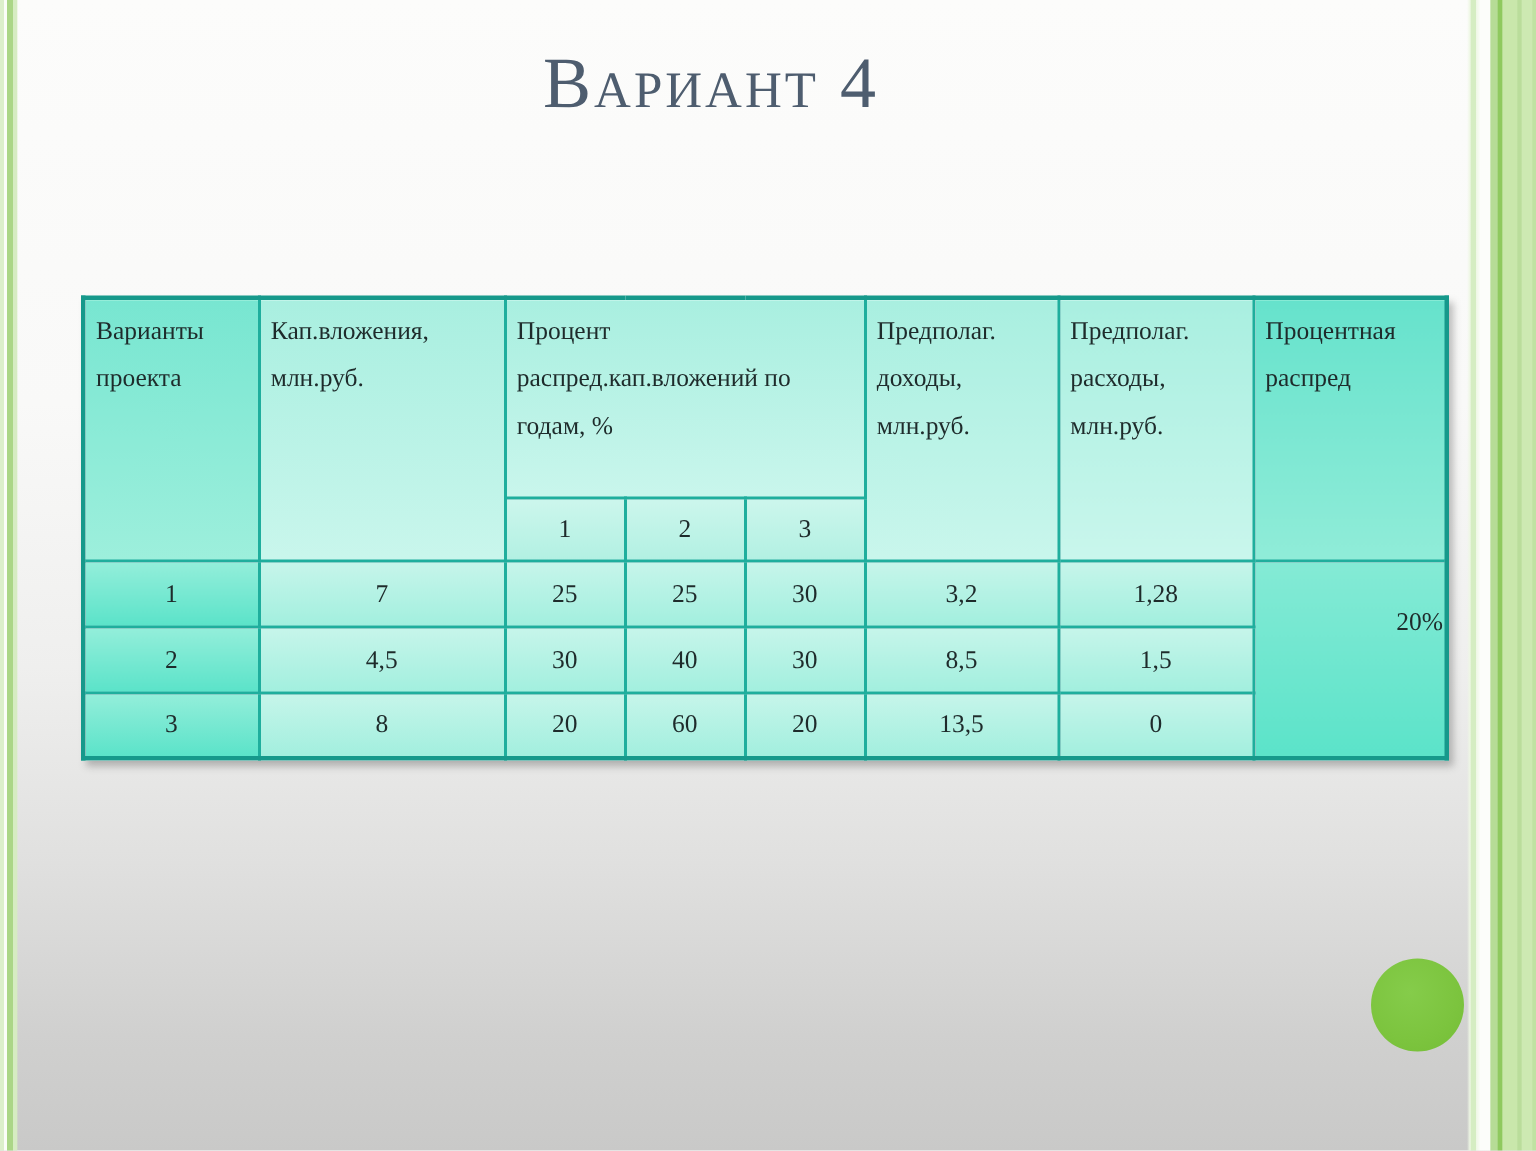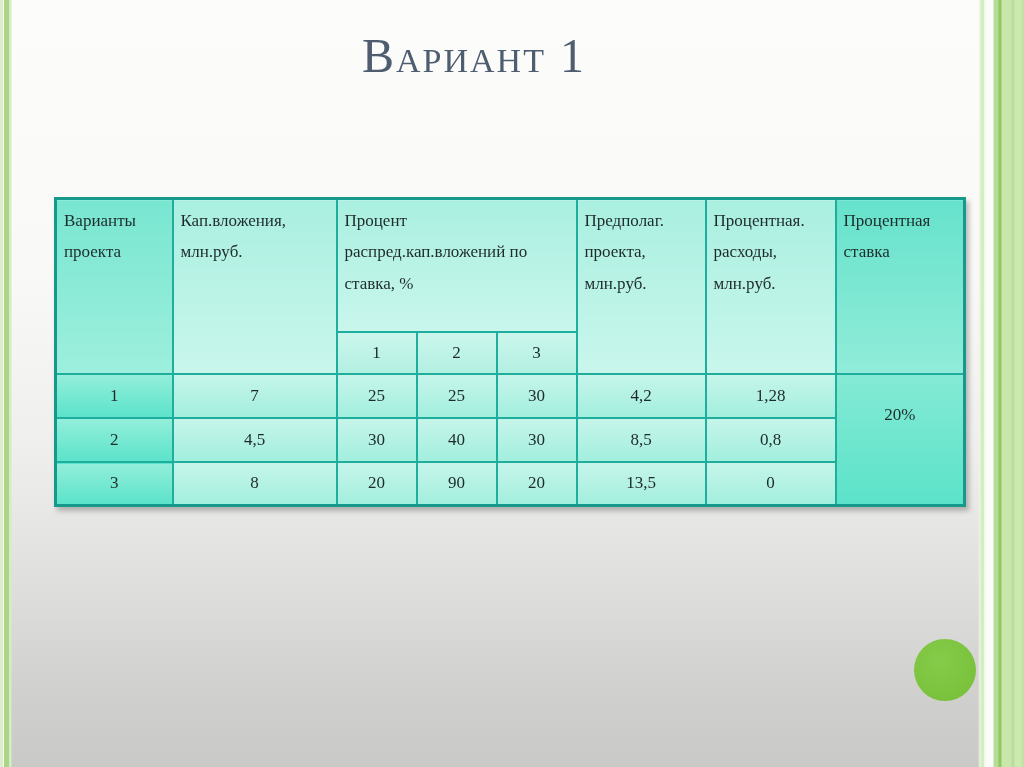--- a/index.html
+++ b/index.html
@@ -86,91 +86,91 @@
   .data-table .acc-hdr {
     background: linear-gradient(180deg, #78e6d1 0%, #9defdc 100%) !important;
   }
   .data-table .acc8-hdr {
     background: linear-gradient(180deg, #66e2cc 0%, #90ecd8 100%) !important;
   }
   .data-table td.acc {
     background: linear-gradient(180deg, #93eeda 0%, #5be3c9 100%) !important;
   }
   .data-table td.rate-cell {
-    text-align: center;
+    text-align: right;
     vertical-align: top;
     padding-top: 30px;
     background: linear-gradient(180deg, #84ead5 0%, #5be3c9 100%) !important;
   }
 
   .green-circle {
     position: absolute;
     left: 914px; top: 639px;
     width: 62px; height: 62px;
     border-radius: 50%;
     background: radial-gradient(circle at 42% 36%, #85cc4a 0%, #7cc43e 60%, #74bd36 100%);
   }
 </style>
 </head>
 <body>
 
 <div class="edge-left"></div>
 <div class="edge-right"></div>
 
-<div class="slide-title">Вариант 1</div>
+<div class="slide-title">Вариант 4</div>
 
 <table class="data-table">
   <colgroup>
     <col style="width:117px">
       <col style="width:164px">
     <col style="width:80px">
       <col style="width:80px">
       <col style="width:80px">
     <col style="width:129px">
       <col style="width:130px">
       <col style="width:129px">
   </colgroup>
   <tbody>
     <tr style="height:133px">
       <th class="hdr acc-hdr" rowspan="2">Варианты проекта</th>
       <th class="hdr" rowspan="2">Кап.вложения, млн.руб.</th>
-      <th class="hdr" colspan="3">Процент распред.кап.вложений по ставка, %</th>
-      <th class="hdr" rowspan="2">Предполаг. проекта, млн.руб.</th>
-      <th class="hdr" rowspan="2">Процентная. расходы, млн.руб.</th>
-      <th class="hdr acc8-hdr" rowspan="2">Процентная ставка</th>
+      <th class="hdr" colspan="3">Процент распред.кап.вложений по годам, %</th>
+      <th class="hdr" rowspan="2">Предполаг. доходы, млн.руб.</th>
+      <th class="hdr" rowspan="2">Предполаг. расходы, млн.руб.</th>
+      <th class="hdr acc8-hdr" rowspan="2">Процентная распред</th>
     </tr>
     <tr style="height:42px">
       <th class="sub">1</th>
       <th class="sub">2</th>
       <th class="sub">3</th>
     </tr>
     <tr style="height:44px">
       <td class="num acc">1</td>
       <td class="num">7</td>
       <td class="num">25</td>
       <td class="num">25</td>
       <td class="num">30</td>
-      <td class="num">4,2</td>
+      <td class="num">3,2</td>
       <td class="num">1,28</td>
       <td class="rate-cell" rowspan="3">20%</td>
     </tr>
     <tr style="height:44px">
       <td class="num acc">2</td>
       <td class="num">4,5</td>
       <td class="num">30</td>
       <td class="num">40</td>
       <td class="num">30</td>
       <td class="num">8,5</td>
-      <td class="num">0,8</td>
+      <td class="num">1,5</td>
     </tr>
     <tr style="height:44px">
       <td class="num acc">3</td>
       <td class="num">8</td>
       <td class="num">20</td>
-      <td class="num">90</td>
+      <td class="num">60</td>
       <td class="num">20</td>
       <td class="num">13,5</td>
       <td class="num">0</td>
     </tr>
   </tbody>
 </table>
 
 <div class="green-circle"></div>
 
 </body></html>

